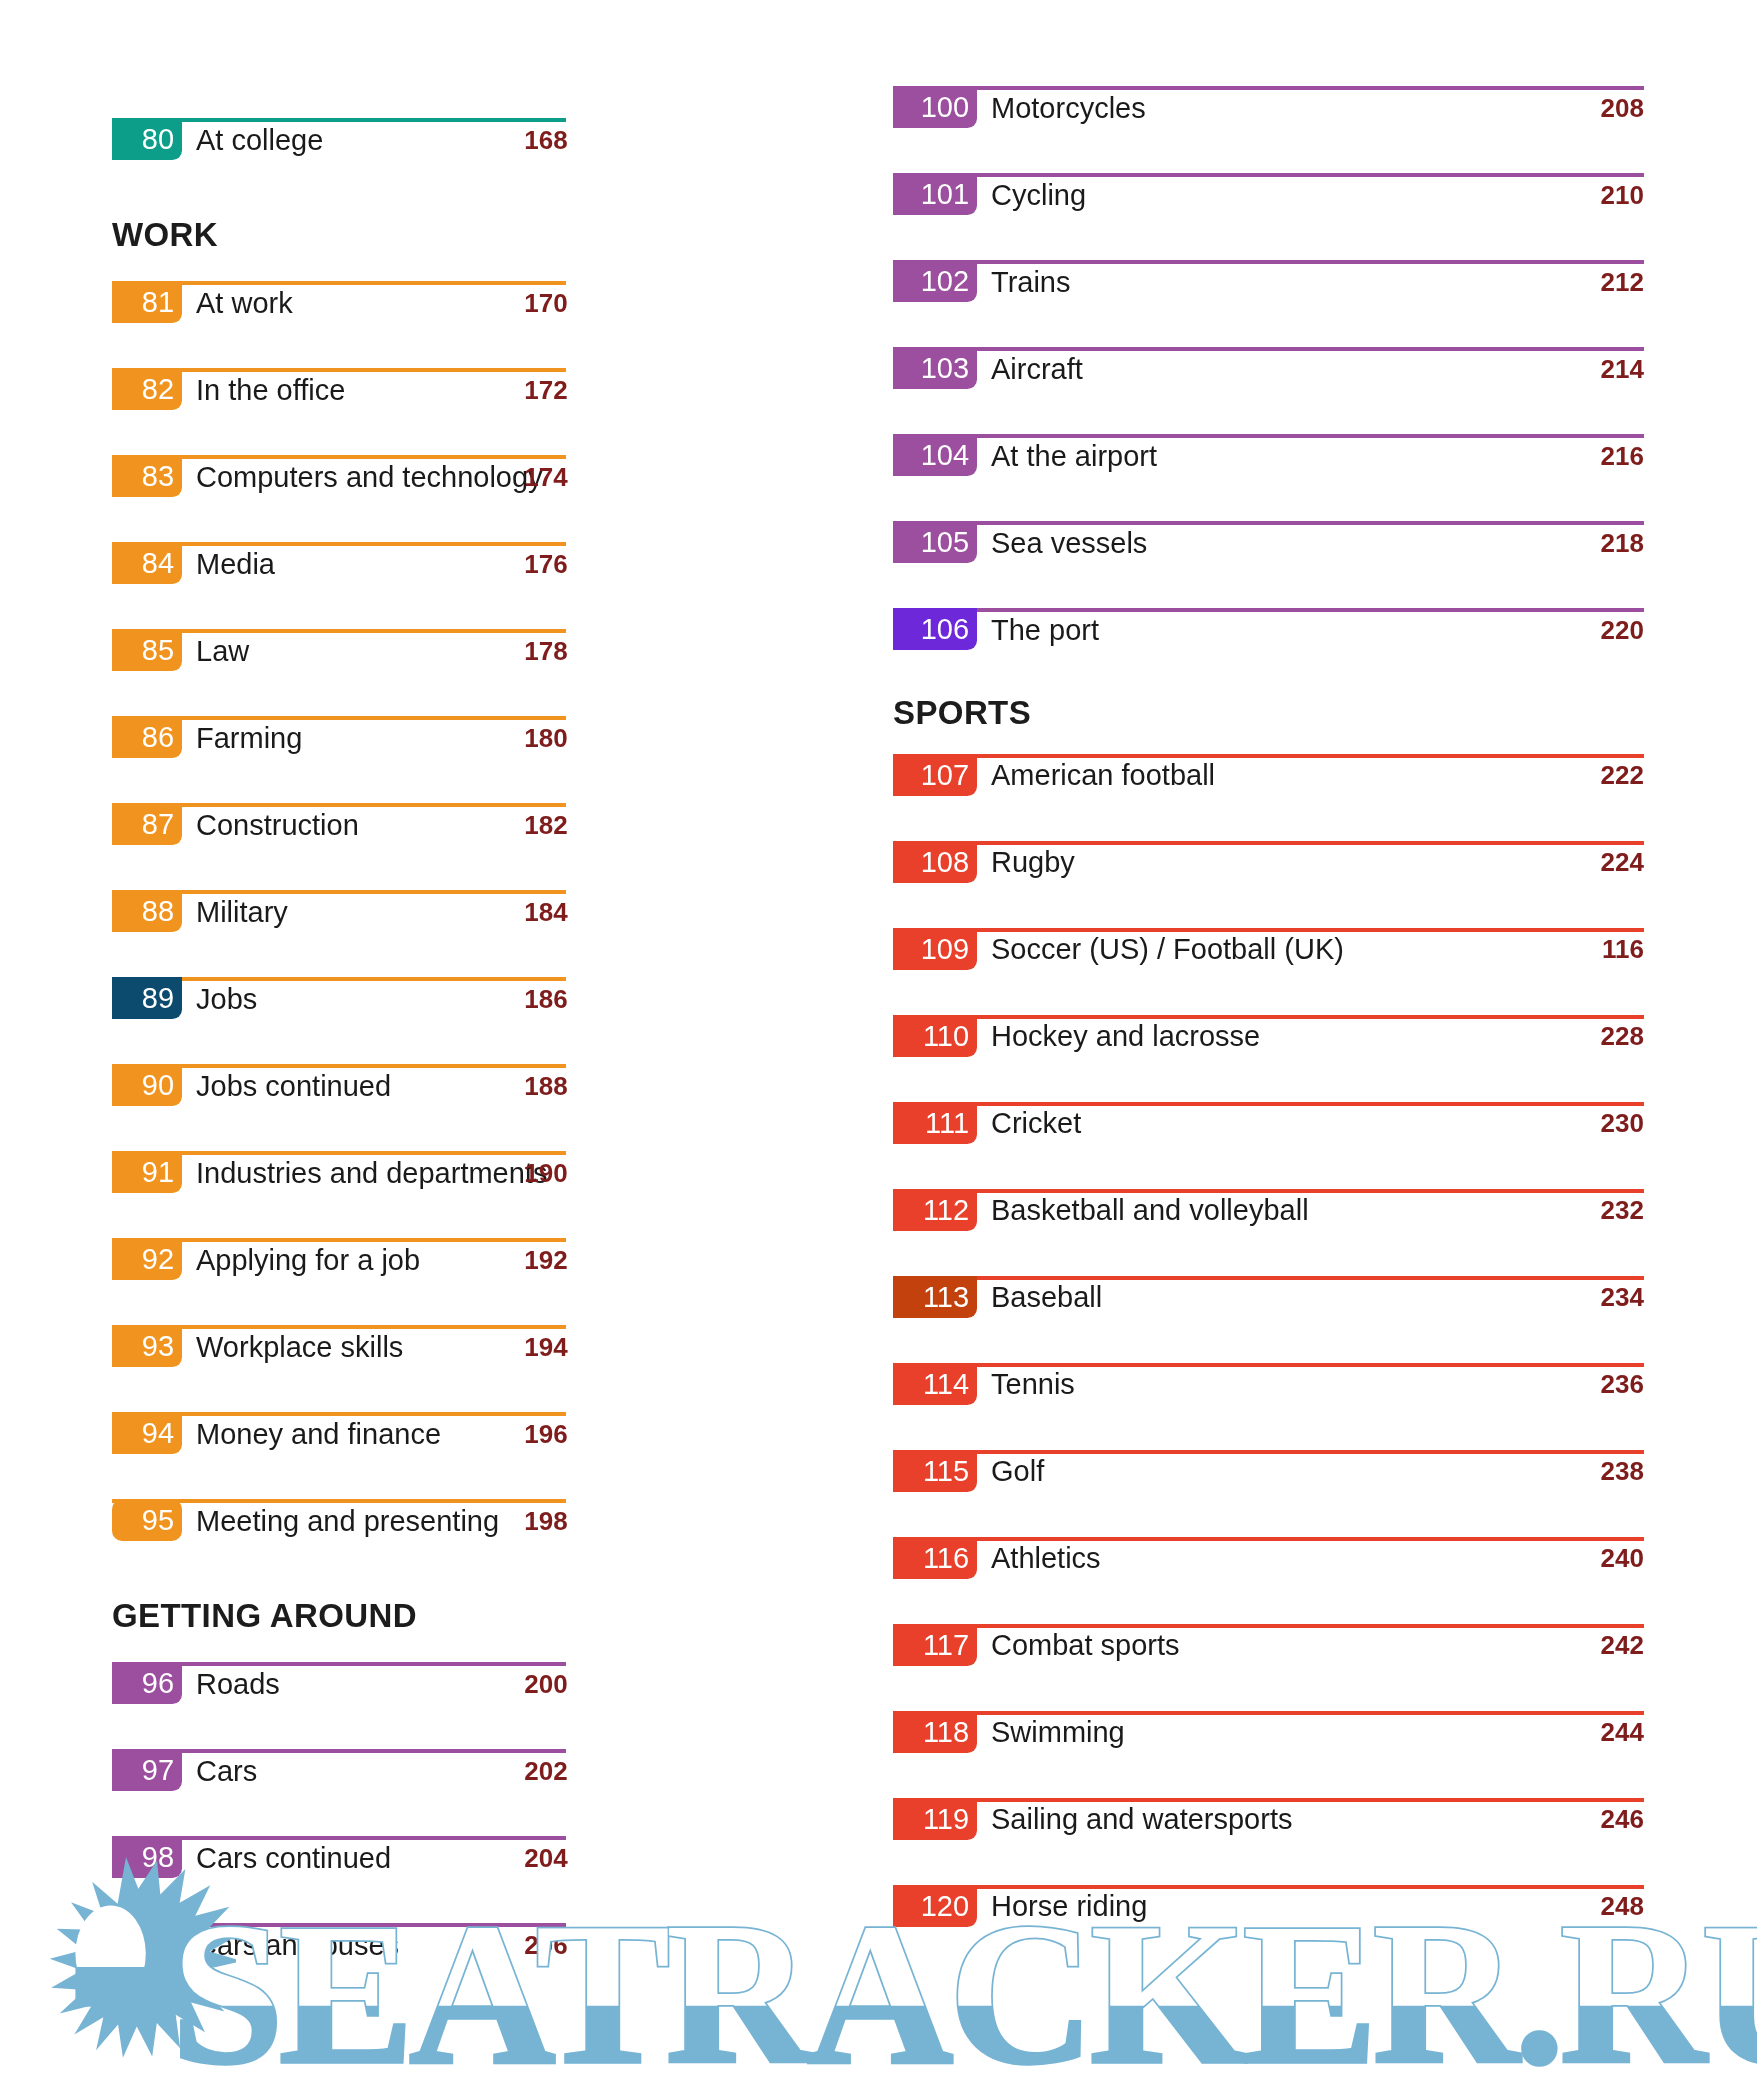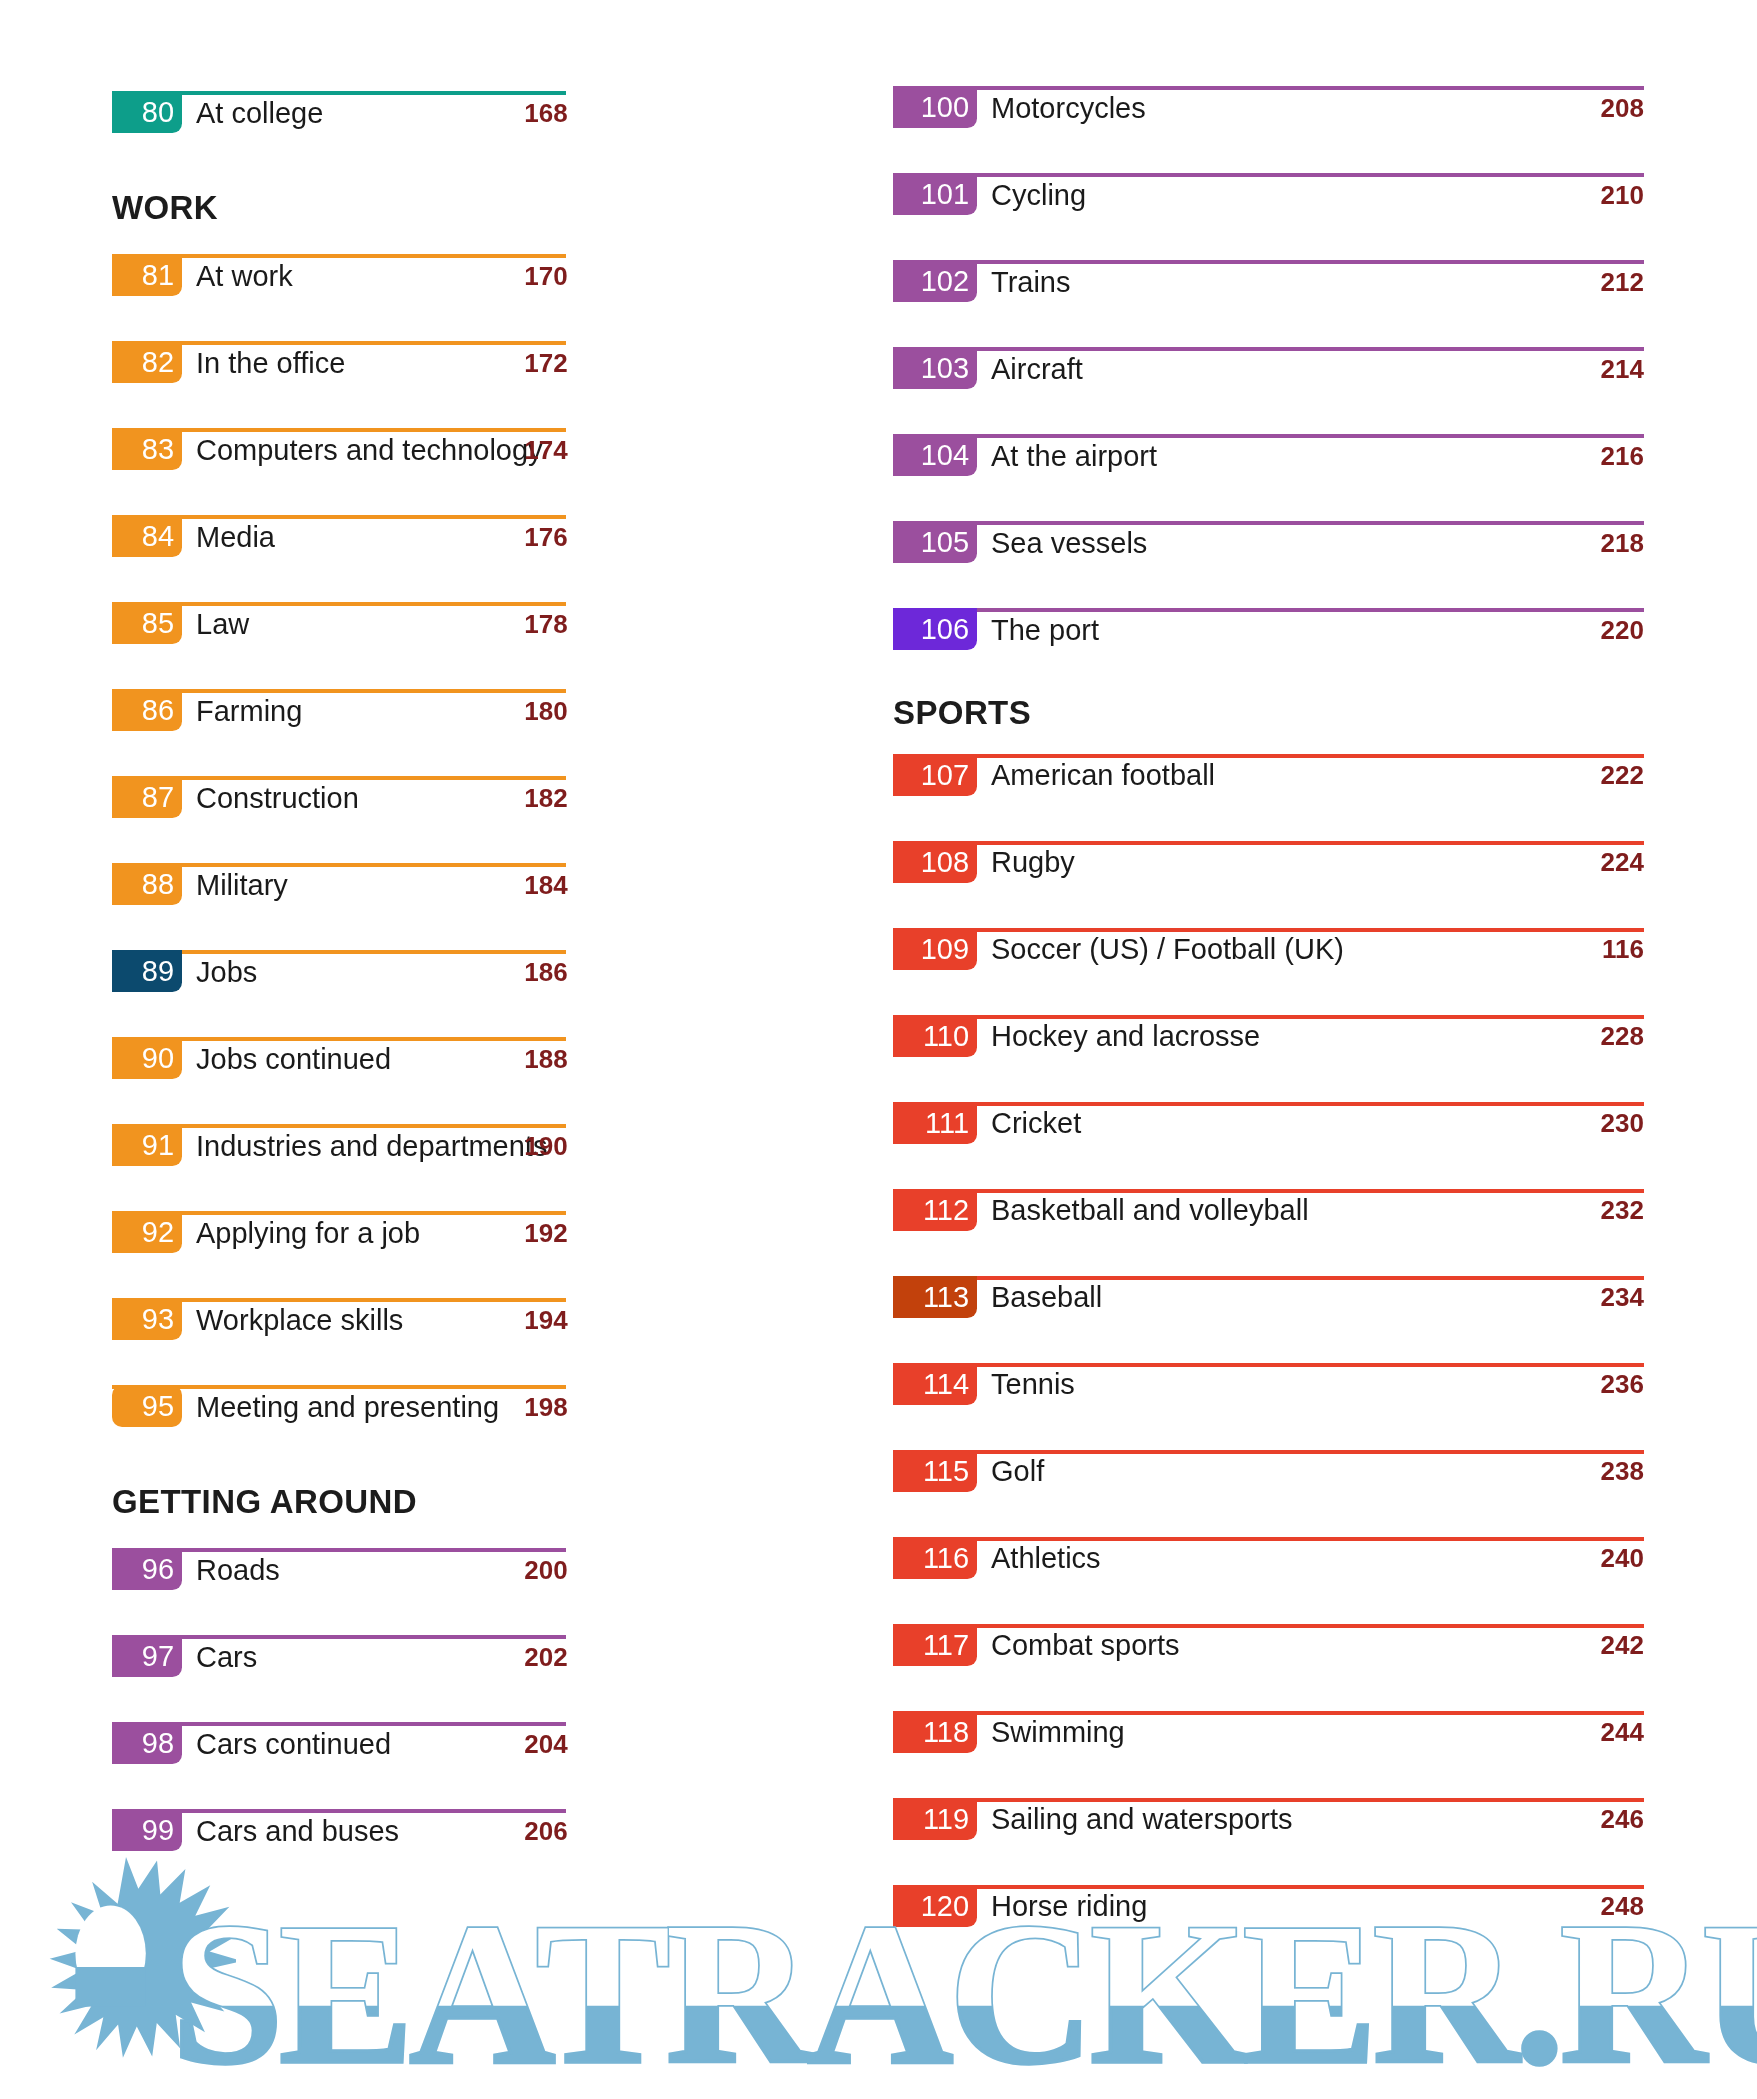--- a/index.html
+++ b/index.html
@@ -10,21 +10,21 @@
     position:relative;
     overflow:hidden;
   }
   .page{position:relative;width:1757px;height:2100px;}
 
   .col{position:absolute;top:0;}
   .col-left{left:0px;width:879px;}
   .col-right{left:879px;width:879px;}
 
   .col-inner{position:relative;}
-  .col-left .col-inner{margin-left:112px;width:454px;padding-top:91px;}
+  .col-left .col-inner{margin-left:112px;width:454px;padding-top:118px;}
   .col-right .col-inner{margin-left:14px;width:751px;padding-top:86px;}
 
   
   .section-head{
     font-weight:bold;
     font-size:33px;
     letter-spacing:0.4px;
     color:#1c1c1c;
     margin:0;
     padding:0;
@@ -205,20 +205,26 @@
           <div class="pageno">192</div>
         </div>
         <div class="entry">
           <div class="rule" style="background: rgb(241, 148, 31);"></div>
           <div class="badge" style="background: rgb(241, 148, 31);">93</div>
           <div class="title">Workplace skills</div>
           <div class="pageno">194</div>
         </div>
         <div class="entry">
           <div class="rule" style="background: rgb(241, 148, 31);"></div>
+          <div class="badge" style="background: rgb(241, 148, 31);">94</div>
+          <div class="title">Money and finance</div>
+          <div class="pageno">196</div>
+        </div>
+        <div class="entry">
+          <div class="rule" style="background: rgb(241, 148, 31);"></div>
           <div class="badge" style="background: rgb(241, 148, 31); border-radius: 10px;">95</div>
           <div class="title">Meeting and presenting</div>
           <div class="pageno">198</div>
         </div>
         <div class="section-head">GETTING AROUND</div>
         <div class="entry">
           <div class="rule" style="background: rgb(155, 79, 158);"></div>
           <div class="badge" style="background: rgb(155, 79, 158);">96</div>
           <div class="title">Roads</div>
           <div class="pageno">200</div>

